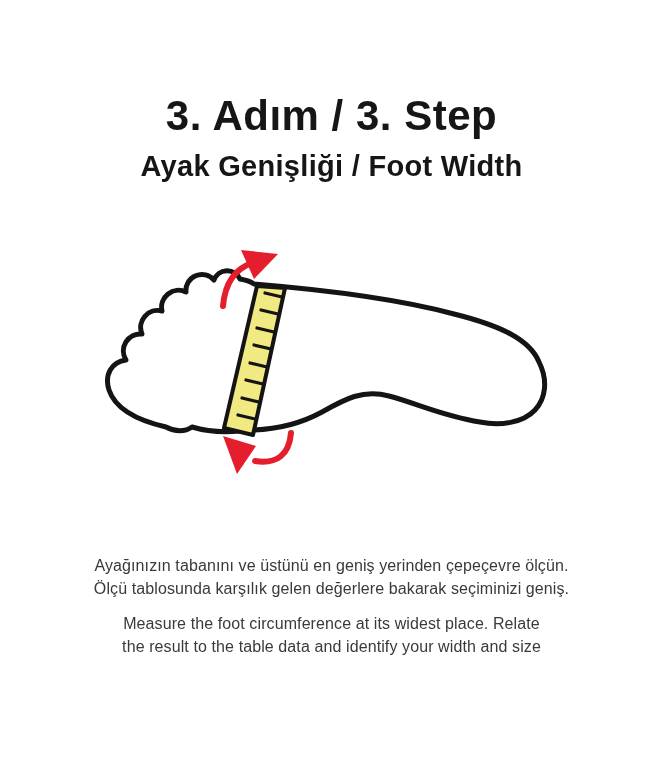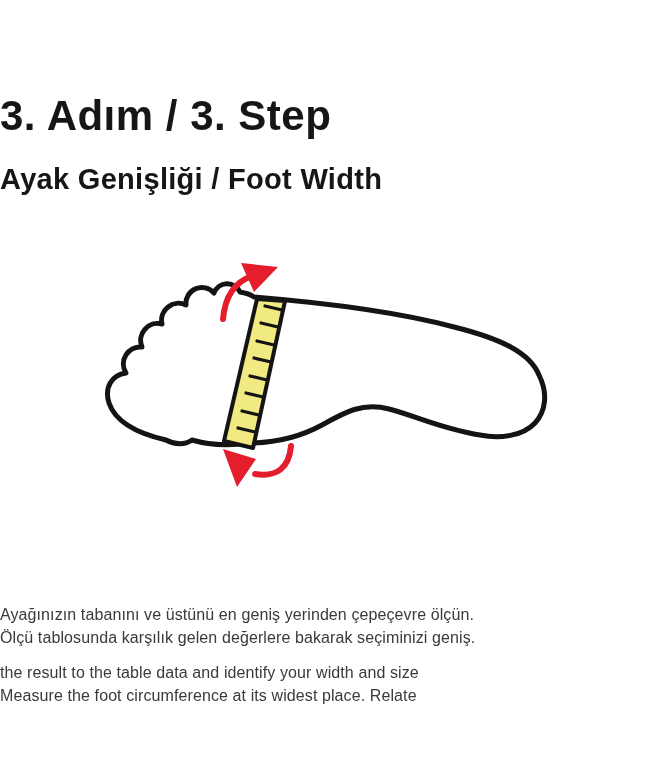--- a/index.html
+++ b/index.html
@@ -8,49 +8,49 @@
     width: 663px;
     height: 780px;
     margin: 0 auto;
     font-family: "Liberation Sans", "DejaVu Sans", sans-serif;
     overflow: hidden;
   }
   .page {
     width: 663px;
     height: 780px;
     background: #ffffff;
-    text-align: left;
+    text-align: center;
   }
   .title {
     padding-top: 94px;
     font-size: 42px;
     line-height: 44px;
     font-weight: 800;
     letter-spacing: 0.5px;
     color: #161616;
   }
   .subtitle {
-    margin-top: 24px;
+    margin-top: 11px;
     font-size: 29px;
     line-height: 34px;
     font-weight: 800;
     letter-spacing: 0.3px;
     color: #161616;
   }
   .figure {
     margin-top: 39px;
     display: flex;
     justify-content: center;
   }
   .figure svg { display: block; }
   .instructions {
     margin-top: 0;
   }
   .para-tr {
-    margin-top: 98px;
+    margin-top: 62px;
   }
   .para-en {
     margin-top: 12px;
   }
   .instr-line {
     font-size: 16px;
     line-height: 23px;
     font-weight: 400;
     color: #3a3a3a;
     letter-spacing: 0.1px;
@@ -110,18 +110,18 @@
       </g>
     </svg>
   </div>
 
   <div class="instructions">
     <div class="para-tr">
       <div class="instr-line">Ayağınızın tabanını ve üstünü en geniş yerinden çepeçevre ölçün.</div>
       <div class="instr-line">Ölçü tablosunda karşılık gelen değerlere bakarak seçiminizi geniş.</div>
     </div>
     <div class="para-en">
+      <div class="instr-line">Measure the foot circumference at its widest place. Relate</div>
       <div class="instr-line">the result to the table data and identify your width and size</div>
-      <div class="instr-line">Measure the foot circumference at its widest place. Relate</div>
     </div>
   </div>
 
 </div>
 
 </body></html>

